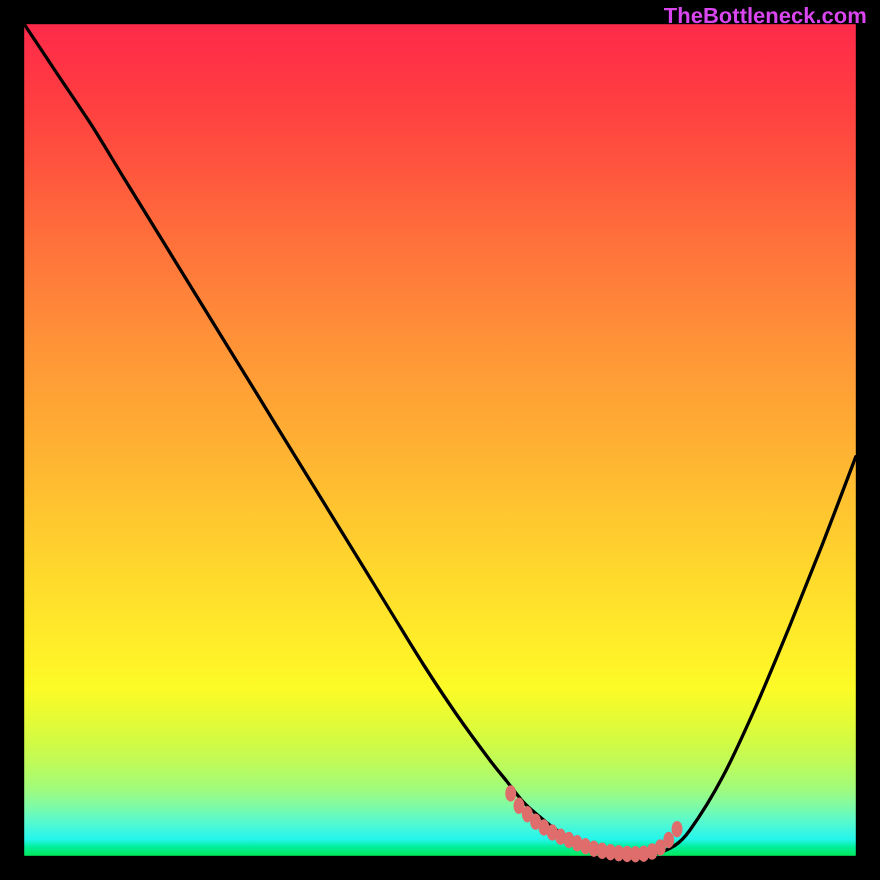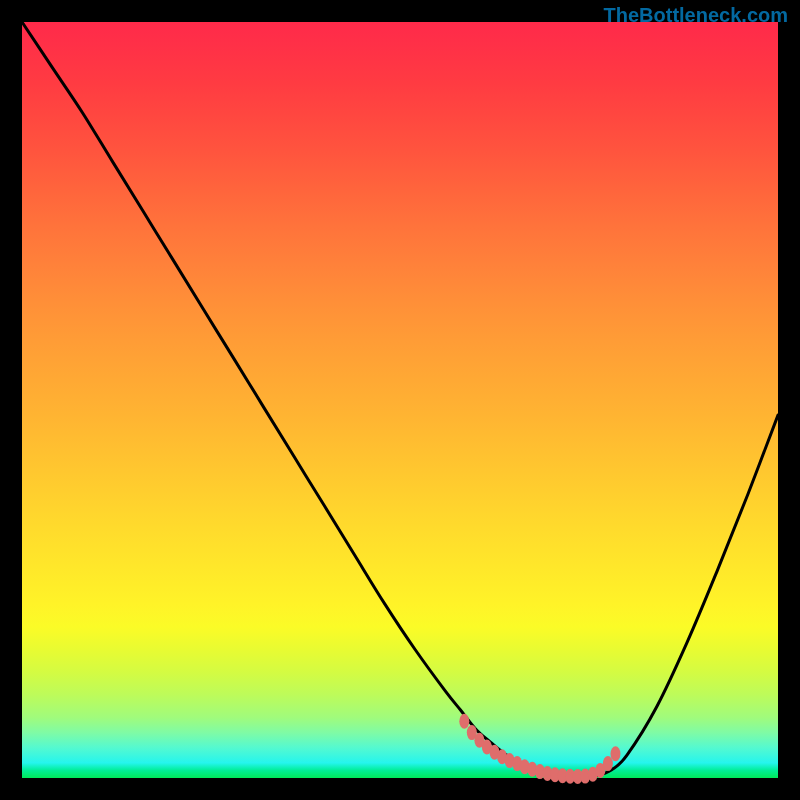--- a/index.html
+++ b/index.html
@@ -60,21 +60,21 @@
     height: 756px;
     overflow: visible;
   }
   .attribution {
     position: absolute;
     top: 4px;
     right: 12px;
     font-family: Arial, Helvetica, sans-serif;
     font-size: 20px;
     font-weight: 600;
-    color: #0369a1;
+    color: #d946ef;
   }
 </style>
 </head>
 <body>
 
 <div class="frame">
   <div class="plot-area">
     <svg class="curve" viewBox="0 0 756 756" preserveAspectRatio="none">
       <path id="curve-path" fill="none" stroke="#000000" stroke-width="3" stroke-linecap="round" stroke-linejoin="round" d="M 0.0 0.0 C 5.0 7.6, 20.2 30.2, 30.2 45.4 C 40.3 60.5, 50.4 75.0, 60.5 90.7 C 70.6 106.5, 80.6 123.5, 90.7 139.9 C 100.8 156.2, 110.9 172.6, 121.0 189.0 C 131.0 205.4, 141.1 221.8, 151.2 238.1 C 161.3 254.5, 171.4 270.9, 181.4 287.3 C 191.5 303.7, 201.6 320.0, 211.7 336.4 C 221.8 352.8, 231.8 369.2, 241.9 385.6 C 252.0 401.9, 262.1 418.3, 272.2 434.7 C 282.2 451.1, 292.3 467.5, 302.4 483.8 C 312.5 500.2, 322.6 516.6, 332.6 533.0 C 342.7 549.4, 352.8 566.4, 362.9 582.1 C 373.0 597.9, 383.0 613.0, 393.1 627.5 C 403.2 642.0, 415.8 659.0, 423.4 669.1 C 430.9 679.1, 433.4 681.7, 438.5 688.0 C 443.5 694.3, 448.6 701.4, 453.6 706.9 C 458.6 712.3, 463.7 716.2, 468.7 720.5 C 473.8 724.8, 478.8 729.2, 483.8 732.6 C 488.9 736.0, 493.9 738.4, 499.0 740.9 C 504.0 743.4, 509.0 745.9, 514.1 747.7 C 519.1 749.5, 524.2 750.8, 529.2 751.8 C 534.2 752.9, 539.3 753.6, 544.3 754.1 C 549.4 754.6, 554.4 754.9, 559.4 754.9 C 564.5 754.8, 569.5 754.9, 574.6 753.7 C 579.6 752.5, 584.6 751.1, 589.7 747.7 C 594.7 744.3, 597.2 743.9, 604.8 733.3 C 612.4 722.7, 625.0 703.1, 635.0 684.2 C 645.1 665.3, 655.2 642.6, 665.3 619.9 C 675.4 597.2, 685.4 572.7, 695.5 548.1 C 705.6 523.5, 715.7 498.3, 725.8 472.5 C 735.8 446.7, 751.0 406.4, 756.0 393.1"></path>
       <g id="marker-group">

